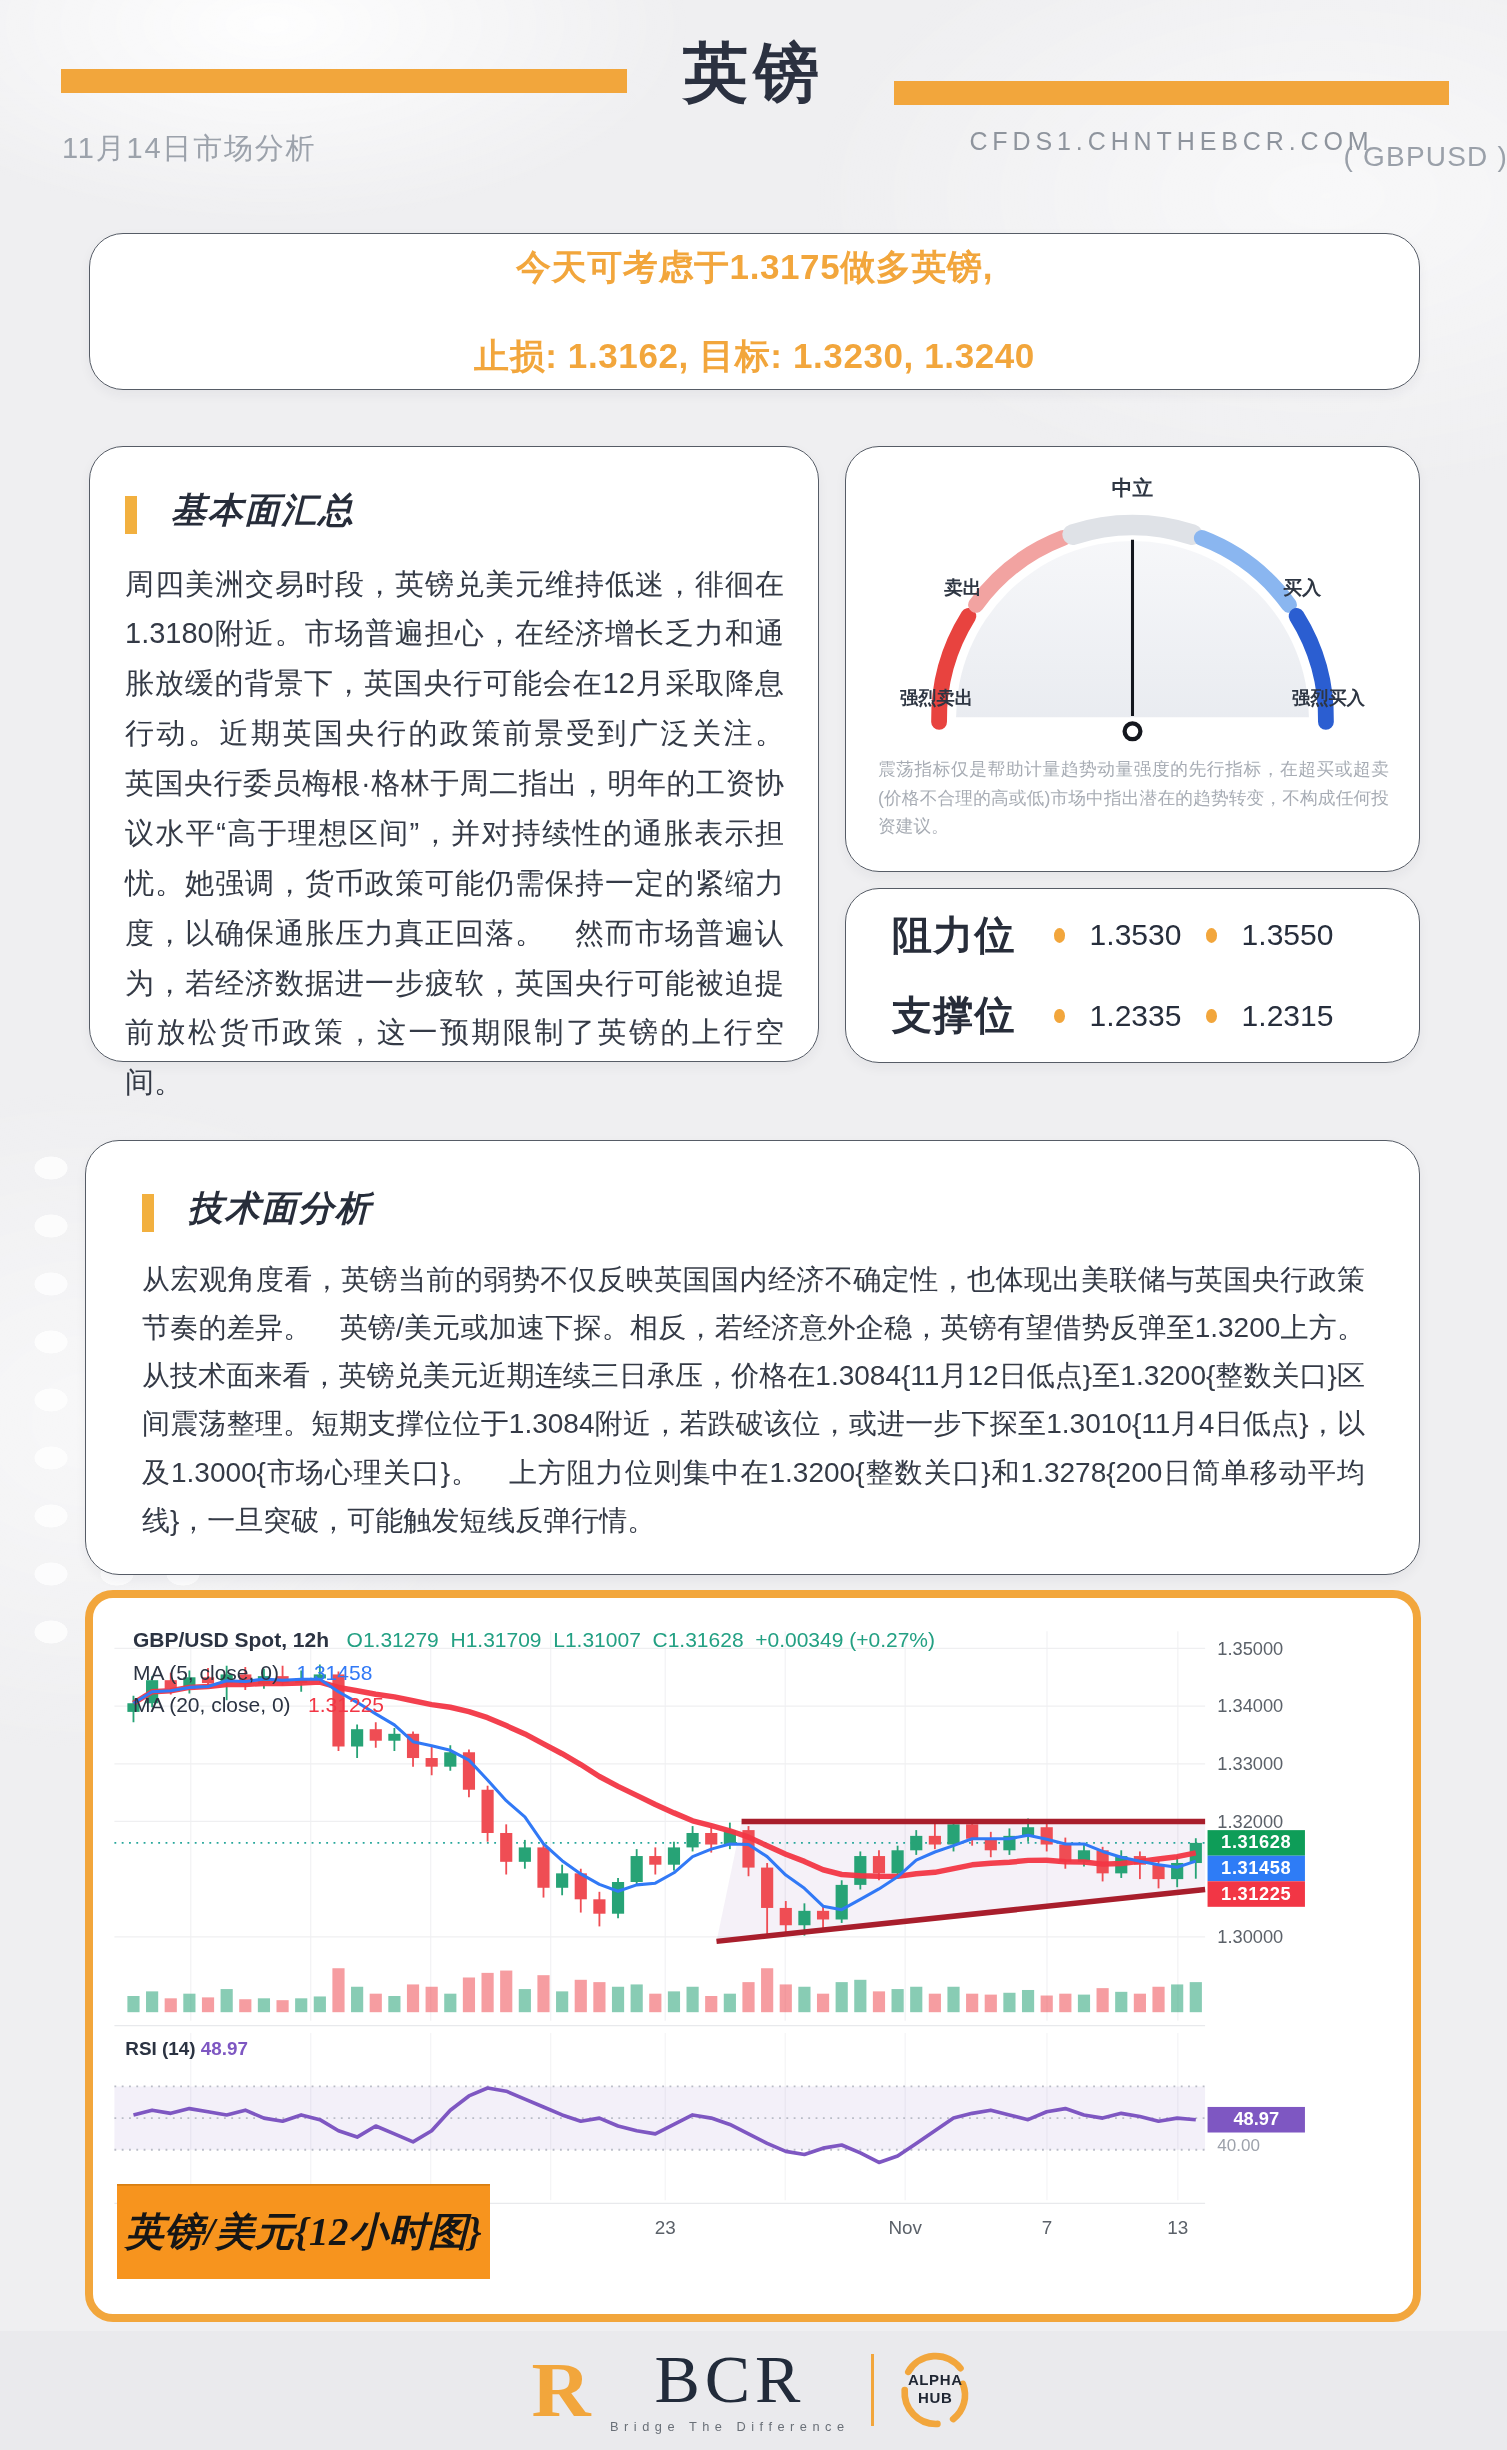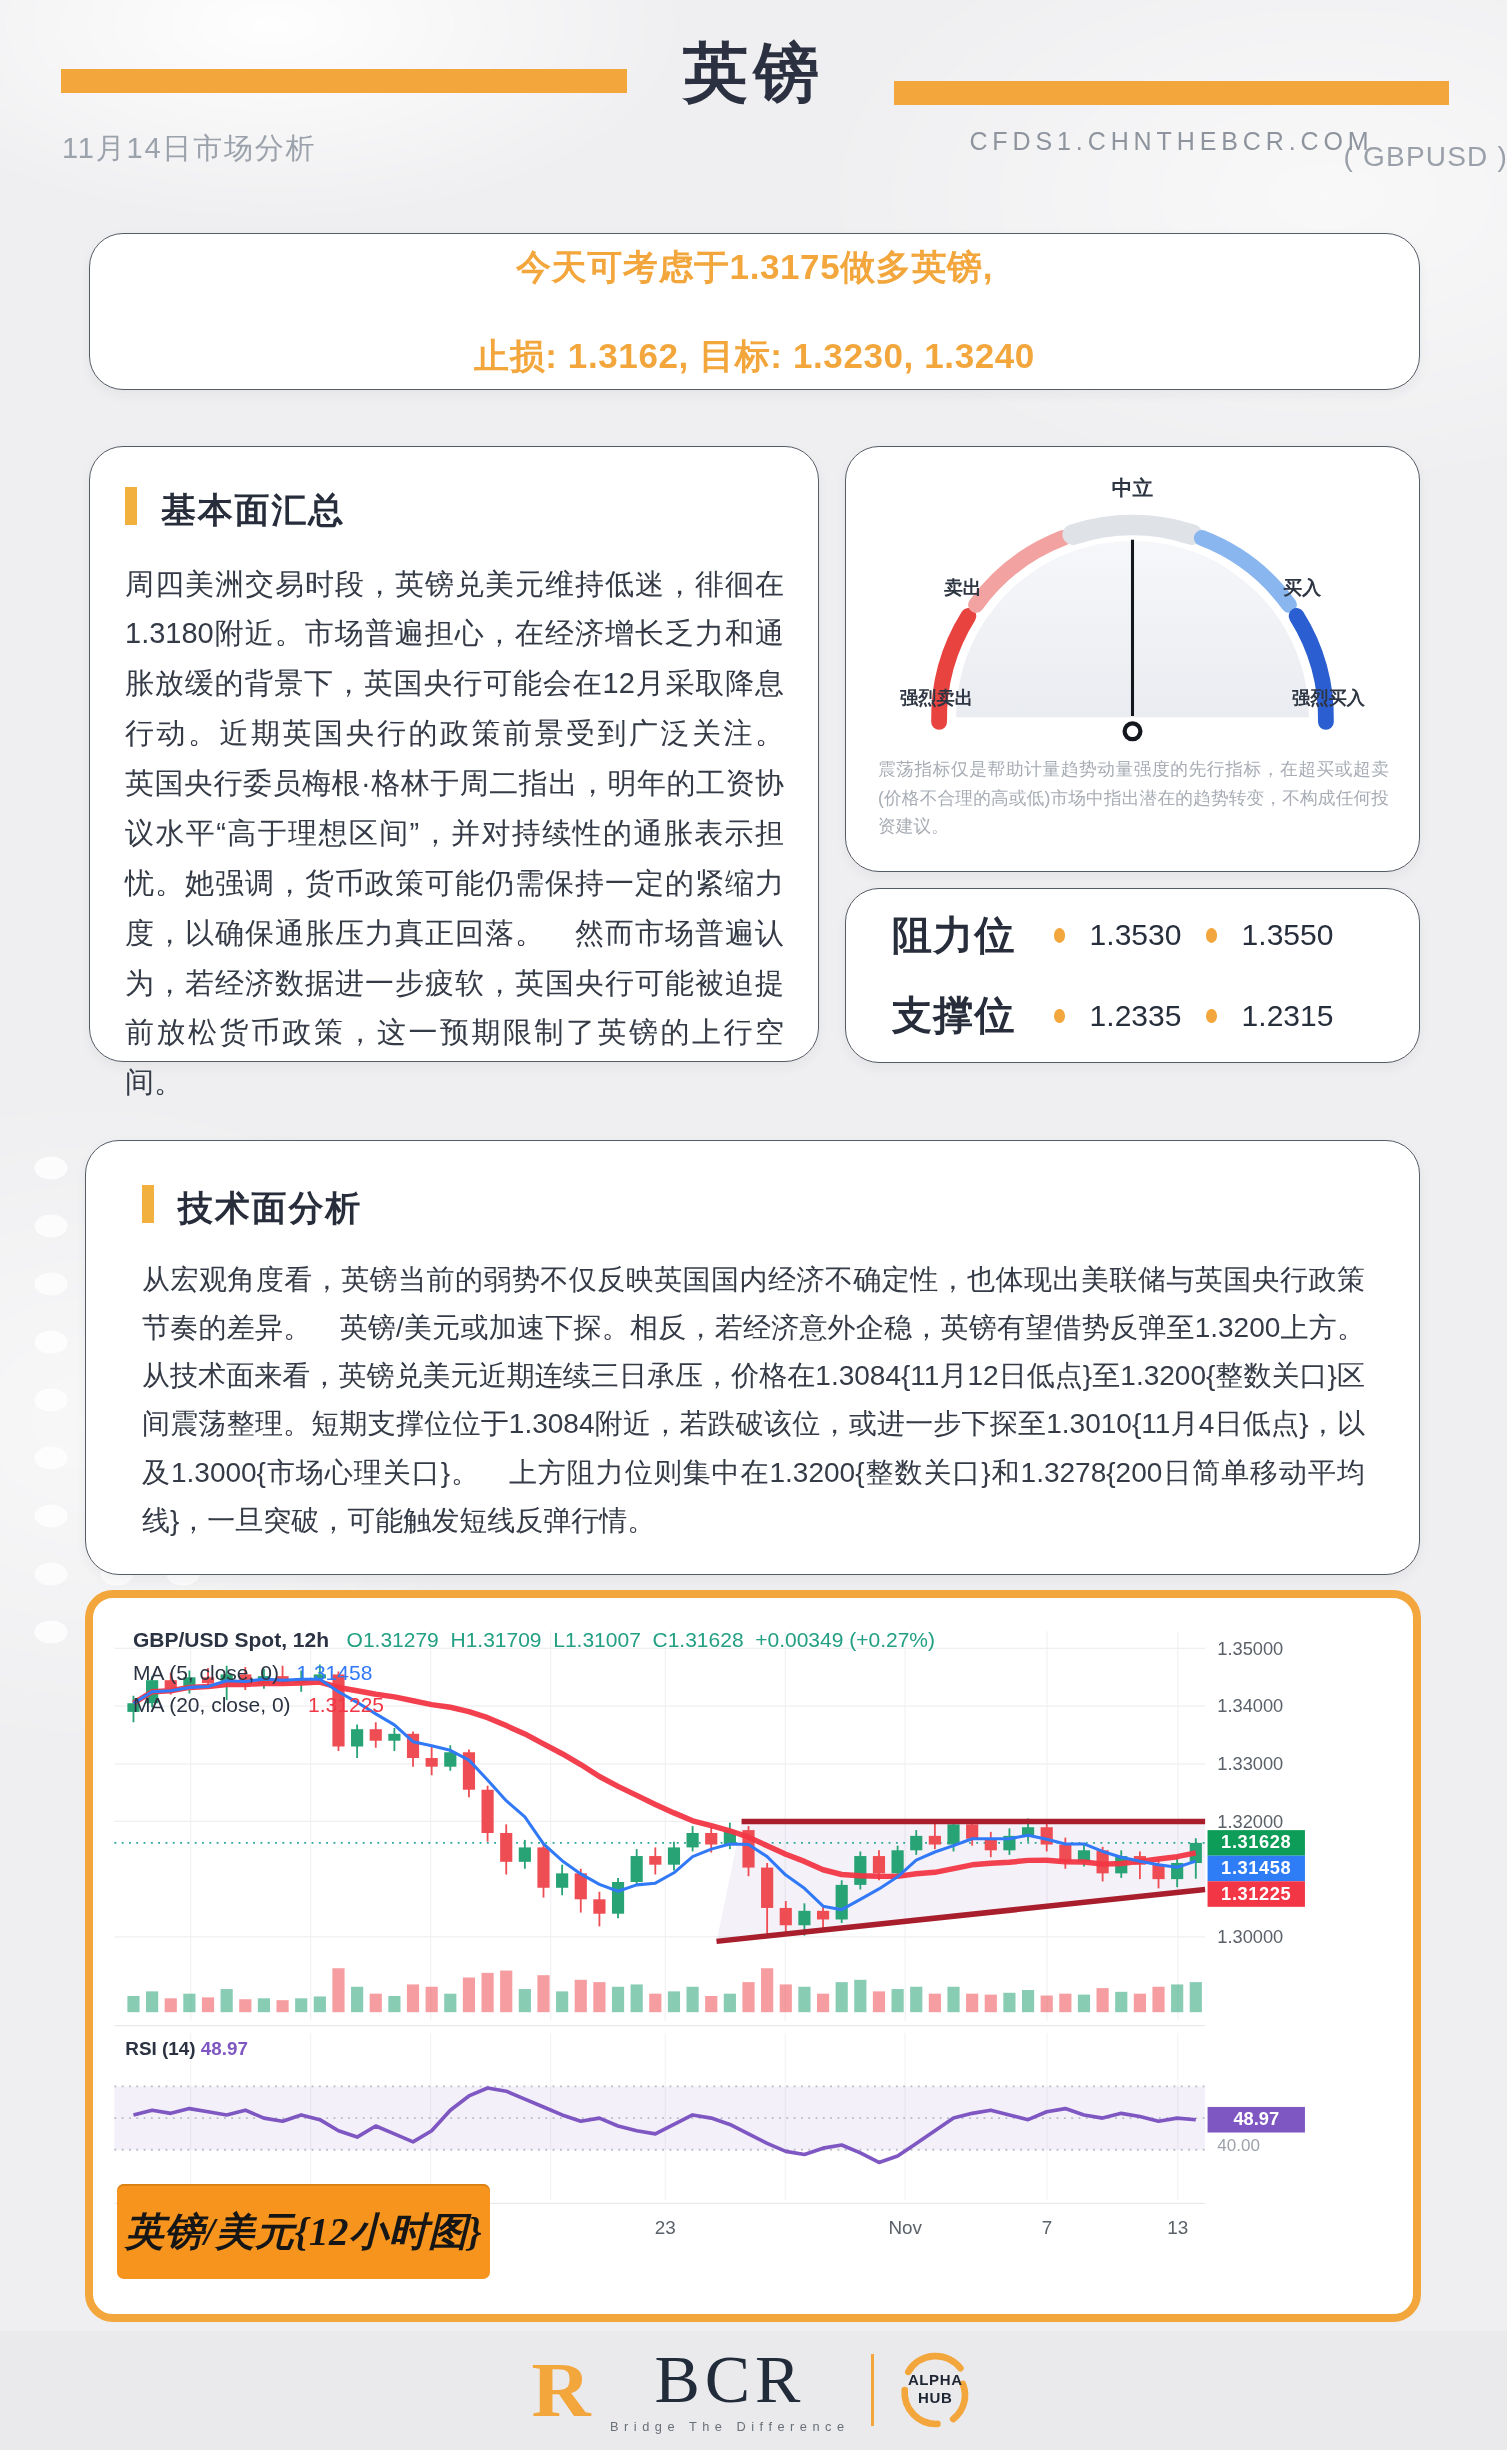--- a/index.html
+++ b/index.html
@@ -24,21 +24,21 @@
   .date{position:absolute;left:62px;top:102px;font-size:29px;color:#9ca2ab;letter-spacing:1.8px;margin-top:27px;}
   .page-title{position:absolute;left:0;top:29px;width:100%;text-align:center;font-size:65px;font-weight:700;color:#2b3140;letter-spacing:6px;}
   .page-subtitle{position:absolute;left:0;top:141px;width:100%;text-align:right;font-size:28px;color:#9aa0a9;letter-spacing:1.2px;}
   .site-url{position:absolute;left:894px;top:127px;width:555px;text-align:center;font-size:25px;color:#8e949d;letter-spacing:4.9px;}
   
   .card{position:absolute;background:#fff;border:1.2px solid #565c66;border-radius:34px;box-shadow:0 4.9px 12px rgba(40,44,60,.05);}
   .advice{left:89px;top:233px;width:1329px;height:155px;display:flex;flex-direction:column;justify-content:center;align-items:center;
           color:#f2a63c;font-size:35px;font-weight:700;line-height:1.62;text-align:center;letter-spacing:0.6px;gap:32px;}
   .fund{left:89px;top:446px;width:730px;height:616px;padding:0;box-sizing:border-box;}
   .fund-inner{padding:40px 34px 0 35px;}
-  .sec-head{display:flex;align-items:flex-start;gap:24px;}
+  .sec-head{display:flex;align-items:flex-end;gap:34px;font-style:italic;}
   .sec-bar{width:12px;height:38px;background:#f2b03f;}
   .sec-title{font-size:35px;font-weight:700;color:#272d3a;letter-spacing:1.8px;}
   .fund-body,.tech-body{margin-top:25.6px;font-size:29px;line-height:1.72;color:#343a46;text-align:justify;}
   .gaugecard{left:845px;top:446px;width:575px;height:426px;box-sizing:border-box;}
   .gauge-wrap{margin:16px auto 0 auto;width:511px;height:286px;}
   .gauge-note{padding:8.5px 30px 0 32px;font-size:18px;color:#99a0a9;}
   .gauge-disc{padding:6px 30px 0 32px;font-size:17.7px;line-height:1.62;color:#a7acb4;text-align:justify;}
   .srcard{left:845px;top:888px;width:575px;height:175px;box-sizing:border-box;display:flex;flex-direction:column;justify-content:center;gap:25.6px;}
   .srrow{display:flex;align-items:center;padding:0 28px 0 46px;}
   .srlabel{font-size:40px;font-weight:700;color:#272d3a;width:162px;letter-spacing:1.2px;}
@@ -55,21 +55,20 @@
   .chart-head .ohlc{color:#23a083;}
   .chart-head .ma-name{color:#2b3342;}
   .v-blue{color:#3179f6;}
   .v-red{color:#f23645;}
   .chart-svg{position:absolute;left:21px;top:21px;z-index:1;}
   .chart-tag{
     position:absolute;left:24px;top:586px;width:373px;height:95px;background:#f7941e;z-index:4;
     display:flex;align-items:center;justify-content:center;
     font-family:"Liberation Serif",serif;font-style:italic;font-weight:700;font-size:39px;color:#161616;letter-spacing:0.6px;
     box-shadow:0 1.8px 0 #d97f12 inset;
-    border-radius:7px;
   }
   
   .footer-band{position:absolute;left:0;top:2331px;width:100%;height:119px;background:#eaeaed;}
   .footer-row{position:absolute;left:0;top:2345px;width:100%;display:flex;justify-content:center;align-items:center;gap:21px;}
   .bcr-mark{font-family:"Liberation Serif",serif;font-weight:700;font-size:78px;line-height:1;color:#f2a63c;transform:scaleX(1.05);}
   .bcr-block{display:flex;flex-direction:column;align-items:center;}
   .bcr-name{font-family:"Liberation Serif",serif;font-weight:400;font-size:68px;line-height:1;color:#222b3a;letter-spacing:4.9px;}
   .bcr-tag{margin-top:6px;font-size:12.8px;color:#6a7078;letter-spacing:5.5px;white-space:nowrap;}
   .foot-div{width:3.7px;height:72px;background:#f2a63c;}
   .hub-badge{width:80px;height:80px;position:relative;}

